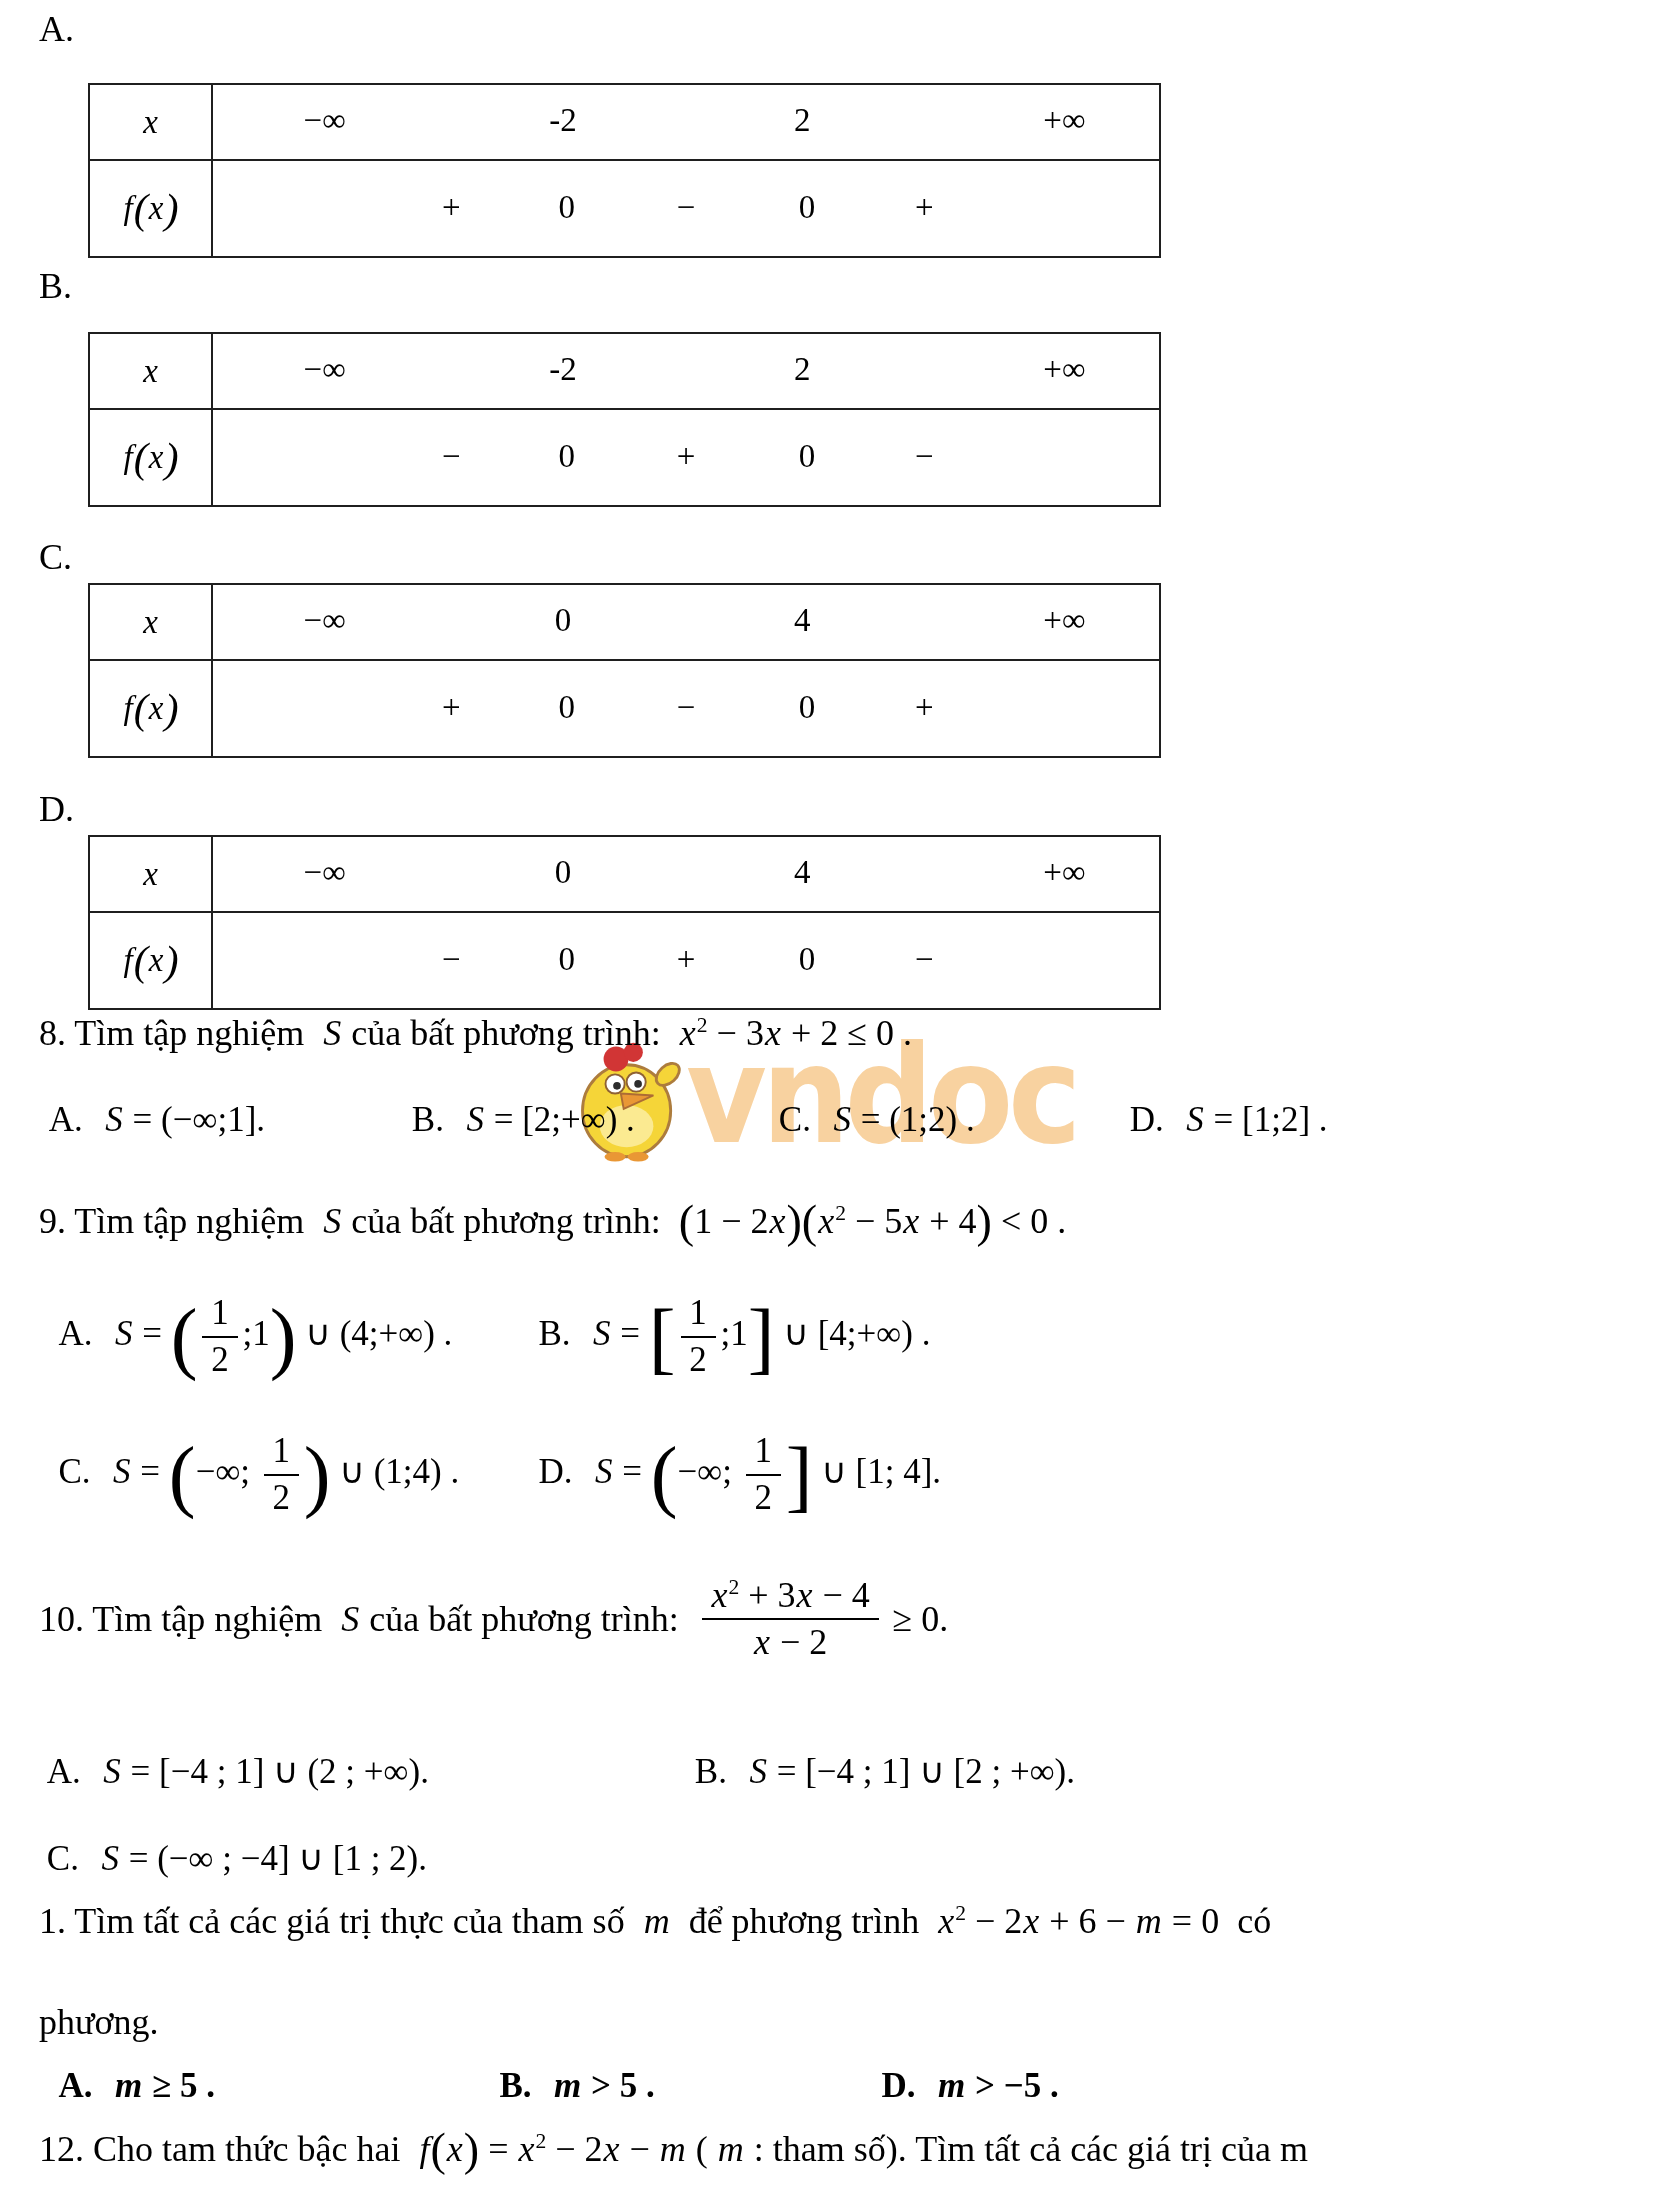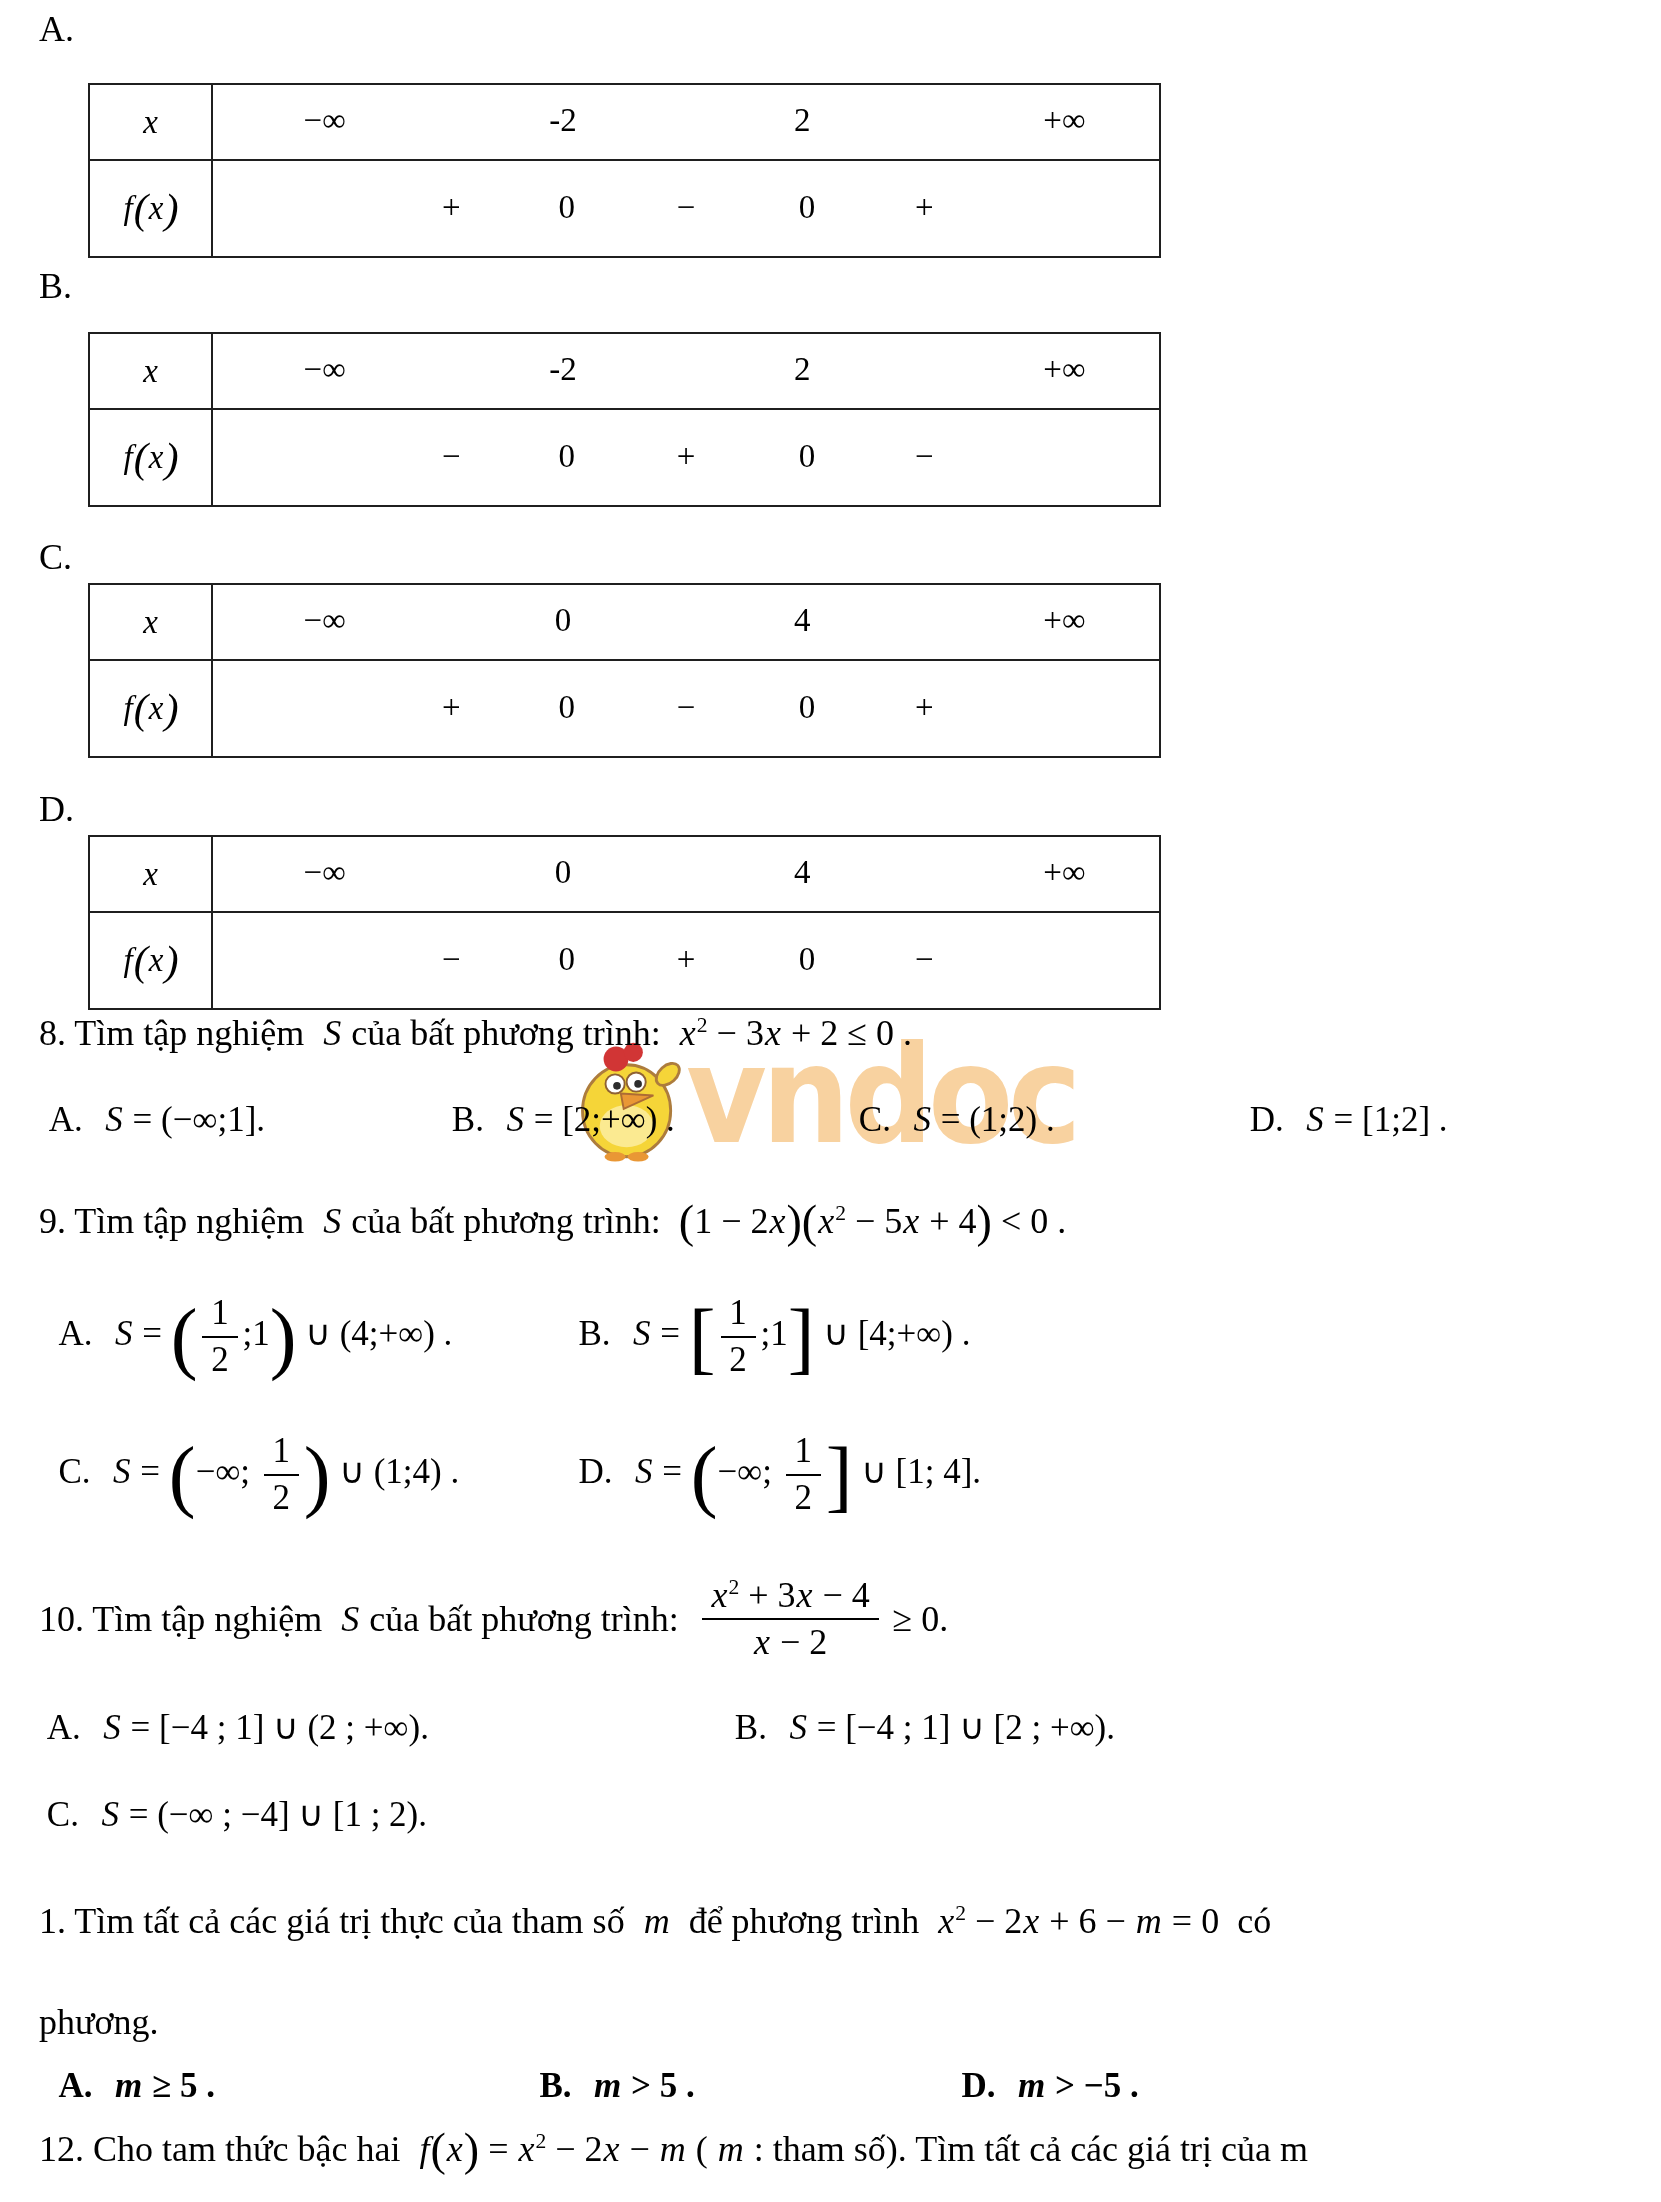--- a/index.html
+++ b/index.html
@@ -33,24 +33,24 @@
   .mtxt{white-space:pre;}
   .mvar{font-style:italic;padding:0 1px;}
   sup{font-size:0.6em;line-height:0;}
   .mpar{font-size:1.28em;line-height:0;vertical-align:-0.08em;}
   .mbig{font-size:2.3em;line-height:0;vertical-align:middle;font-weight:400;}
   .frac{display:inline-block;vertical-align:middle;text-align:center;line-height:1.15;margin:0 4.9px;}
   .frac .num{display:block;border-bottom:2.4px solid #000;padding:0 8.8px 2px;}
   .frac .den{display:block;padding-top:2px;}
 
   
-  .ansrow{display:grid;align-items:center;font-size:35px;width:1599px;gap:40px;}
+  .ansrow{display:grid;align-items:center;font-size:35px;width:1599px;}
   .row-q8{grid-template-columns:363px 367px 351px auto;padding-left:9.8px;}
   .row-q9{grid-template-columns:480px auto;padding-left:19.5px;height:141px;}
-  .row-q10{grid-template-columns:648px auto;padding-left:7.8px;}
+  .row-q10{grid-template-columns:648px auto;padding-left:7.8px;margin-top:44px;}
   .row-q11{grid-template-columns:441px 382px 456px auto;padding-left:19.5px;font-weight:bold;}
   .ans{white-space:nowrap;}
   .alabel{margin-right:21.5px;}
 
   
   .watermark{position:absolute;left:571px;top:1026px;z-index:0;display:flex;align-items:flex-end;}
   .wm-text{font-family:"DejaVu Sans",sans-serif;font-weight:bold;font-size:135px;
            letter-spacing:-5.9px;color:var(--wm-color,#f8d2a0);line-height:1;
            transform:scaleX(0.92);transform-origin:left center;}
 </style>

